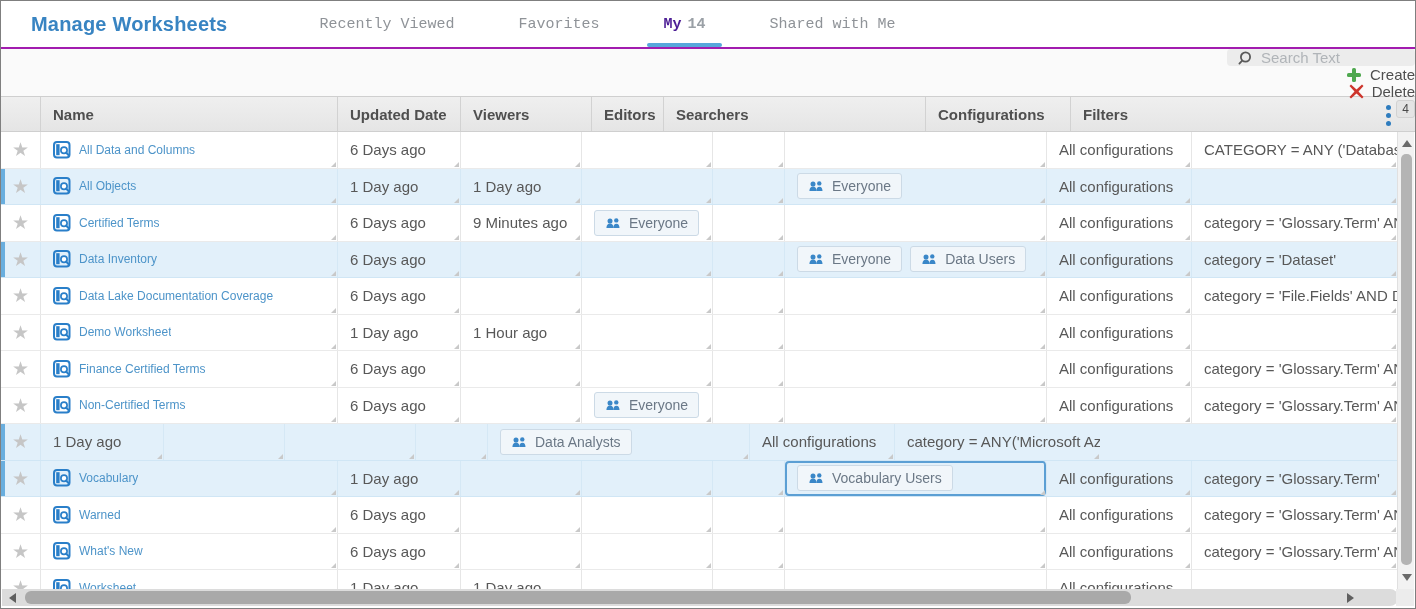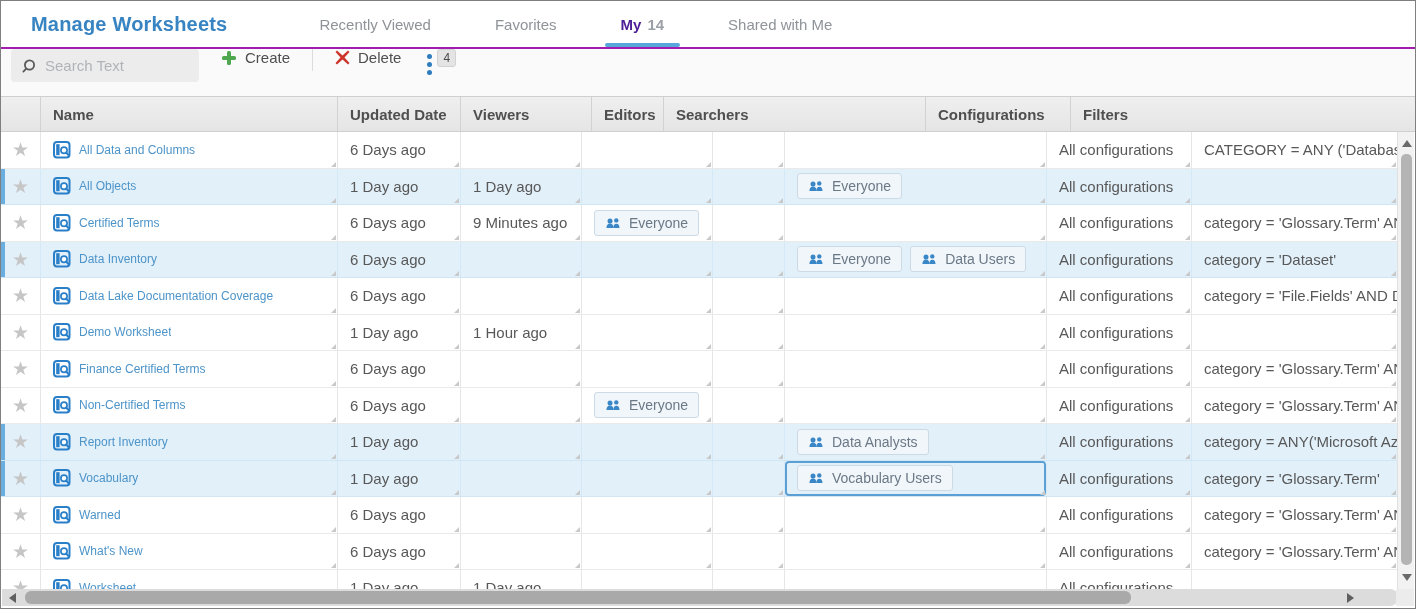--- a/index.html
+++ b/index.html
@@ -2,28 +2,28 @@
 <html><head>
 <meta charset="utf-8">
 <style>
   * { margin:0; padding:0; box-sizing:border-box; }
   html,body { width:1416px; height:609px; background:#fff; font-family:"Liberation Sans", sans-serif; }
   #app { position:relative; width:1416px; height:609px; border:1px solid #7f7f7f; background:#fff; overflow:hidden; }
 
   
   .app-header { position:relative; height:48px; background:#fff; border-bottom:2px solid #a21caf; display:flex; align-items:center; }
   .page-title { font-size:20px; font-weight:700; color:#3884c2; margin-left:30px; letter-spacing:.2px; }
-  .tabs { display:flex; align-items:center; height:100%; margin-left:60px; }
+  .tabs { display:flex; align-items:center; height:100%; margin-left:60px;font-family:Liberation Mono, monospace; }
   .tab { position:relative; height:100%; display:flex; align-items:center; padding:0 18px; margin:0 14px; font-size:15px; color:#8f9398; cursor:pointer; white-space:nowrap; }
   .tab .count { margin-left:6px; color:#9aa0a6; font-weight:700; }
   .tab.active .tab-label { color:#4c1d95; font-weight:700;text-align:right; }
   .tab.active::after { content:""; position:absolute; left:2px; right:2px; bottom:0; height:4px; background:#57a7dc; border-radius:2px; }
 
   
-  .toolbar { height:47px; background:#fafafa; display:flex; align-items:flex-start; }
+  .toolbar { height:47px; background:#fafafa; display:flex; align-items:flex-end;flex-direction:column; }
   .search-box { display:flex; align-items:center; width:188px; height:33px; margin-left:10px; background:#ececec; border-radius:4px; padding:0 10px; }
   .search-box svg { flex:none; }
   .search-input { border:none; outline:none; background:transparent; width:140px; margin-left:8px; font-size:15px; color:#555; font-family:"Liberation Sans", sans-serif; }
   .search-input::placeholder { color:#b0b4b8; }
   .tool-btn { display:flex; align-items:center; gap:8px; margin-left:22px; font-size:15px; color:#4f4f4f; cursor:pointer; }
   .tool-sep { width:1px; height:22px; background:#dcdcdc; margin-left:22px; }
   .more-btn { display:flex; align-items:flex-start; margin-left:26px; cursor:pointer; }
   .kebab { display:inline-flex; flex-direction:column; gap:3px; padding-top:5px; }
   .kebab i { width:5px; height:5px; border-radius:50%; background:#2e7cbe; }
   .more-count { margin-left:5px; background:#e4e4e4; border:1px solid #d2d2d2; border-radius:3px; font-size:12px; color:#4a4a4a; padding:1px 5px; line-height:14px; }
@@ -357,29 +357,20 @@
       <div class="cell c-edit has-corner"></div>
       <div class="cell c-search has-corner"></div>
       <div class="cell c-conf has-corner txt">All configurations</div>
       <div class="cell c-filt has-corner txt">category = 'Glossary.Term' AN</div>
     </div>
 
     <div class="row selected">
       <div class="cell c-star">
         <span class="star">★</span>
       </div>
-      <div class="cell c-name has-corner">
-        <svg width="18" height="18" viewBox="0 0 18 18" style="flex:none">
-          <rect x="1" y="1" width="15.5" height="15.5" rx="3" fill="none" stroke="#2a7fc9" stroke-width="2"></rect>
-          <rect x="3.2" y="3.2" width="3.4" height="11" fill="#2a7fc9"></rect>
-          <circle cx="11" cy="9.2" r="3.1" fill="#fff" stroke="#2a7fc9" stroke-width="1.7"></circle>
-          <line x1="13.1" y1="11.5" x2="15.4" y2="14" stroke="#2a7fc9" stroke-width="1.9" stroke-linecap="round"></line>
-        </svg>
-        <a class="name-link">Report Inventory</a>
-      </div>
       <div class="cell c-upd has-corner txt">1 Day ago</div>
       <div class="cell c-last has-corner txt"></div>
       <div class="cell c-view has-corner"></div>
       <div class="cell c-edit has-corner"></div>
       <div class="cell c-search has-corner">
           <span class="badge">
             <svg width="17" height="12" viewBox="0 0 17 12" style="flex:none">
               <circle cx="11.3" cy="3.4" r="2.2" fill="#3a87c8"></circle>
               <path d="M8.3 11 q0.2-4.3 3.1-4.3 q2.9 0 3.1 4.3 z" fill="#3a87c8"></path>
               <circle cx="5" cy="3.9" r="2.5" fill="#3a87c8"></circle>

